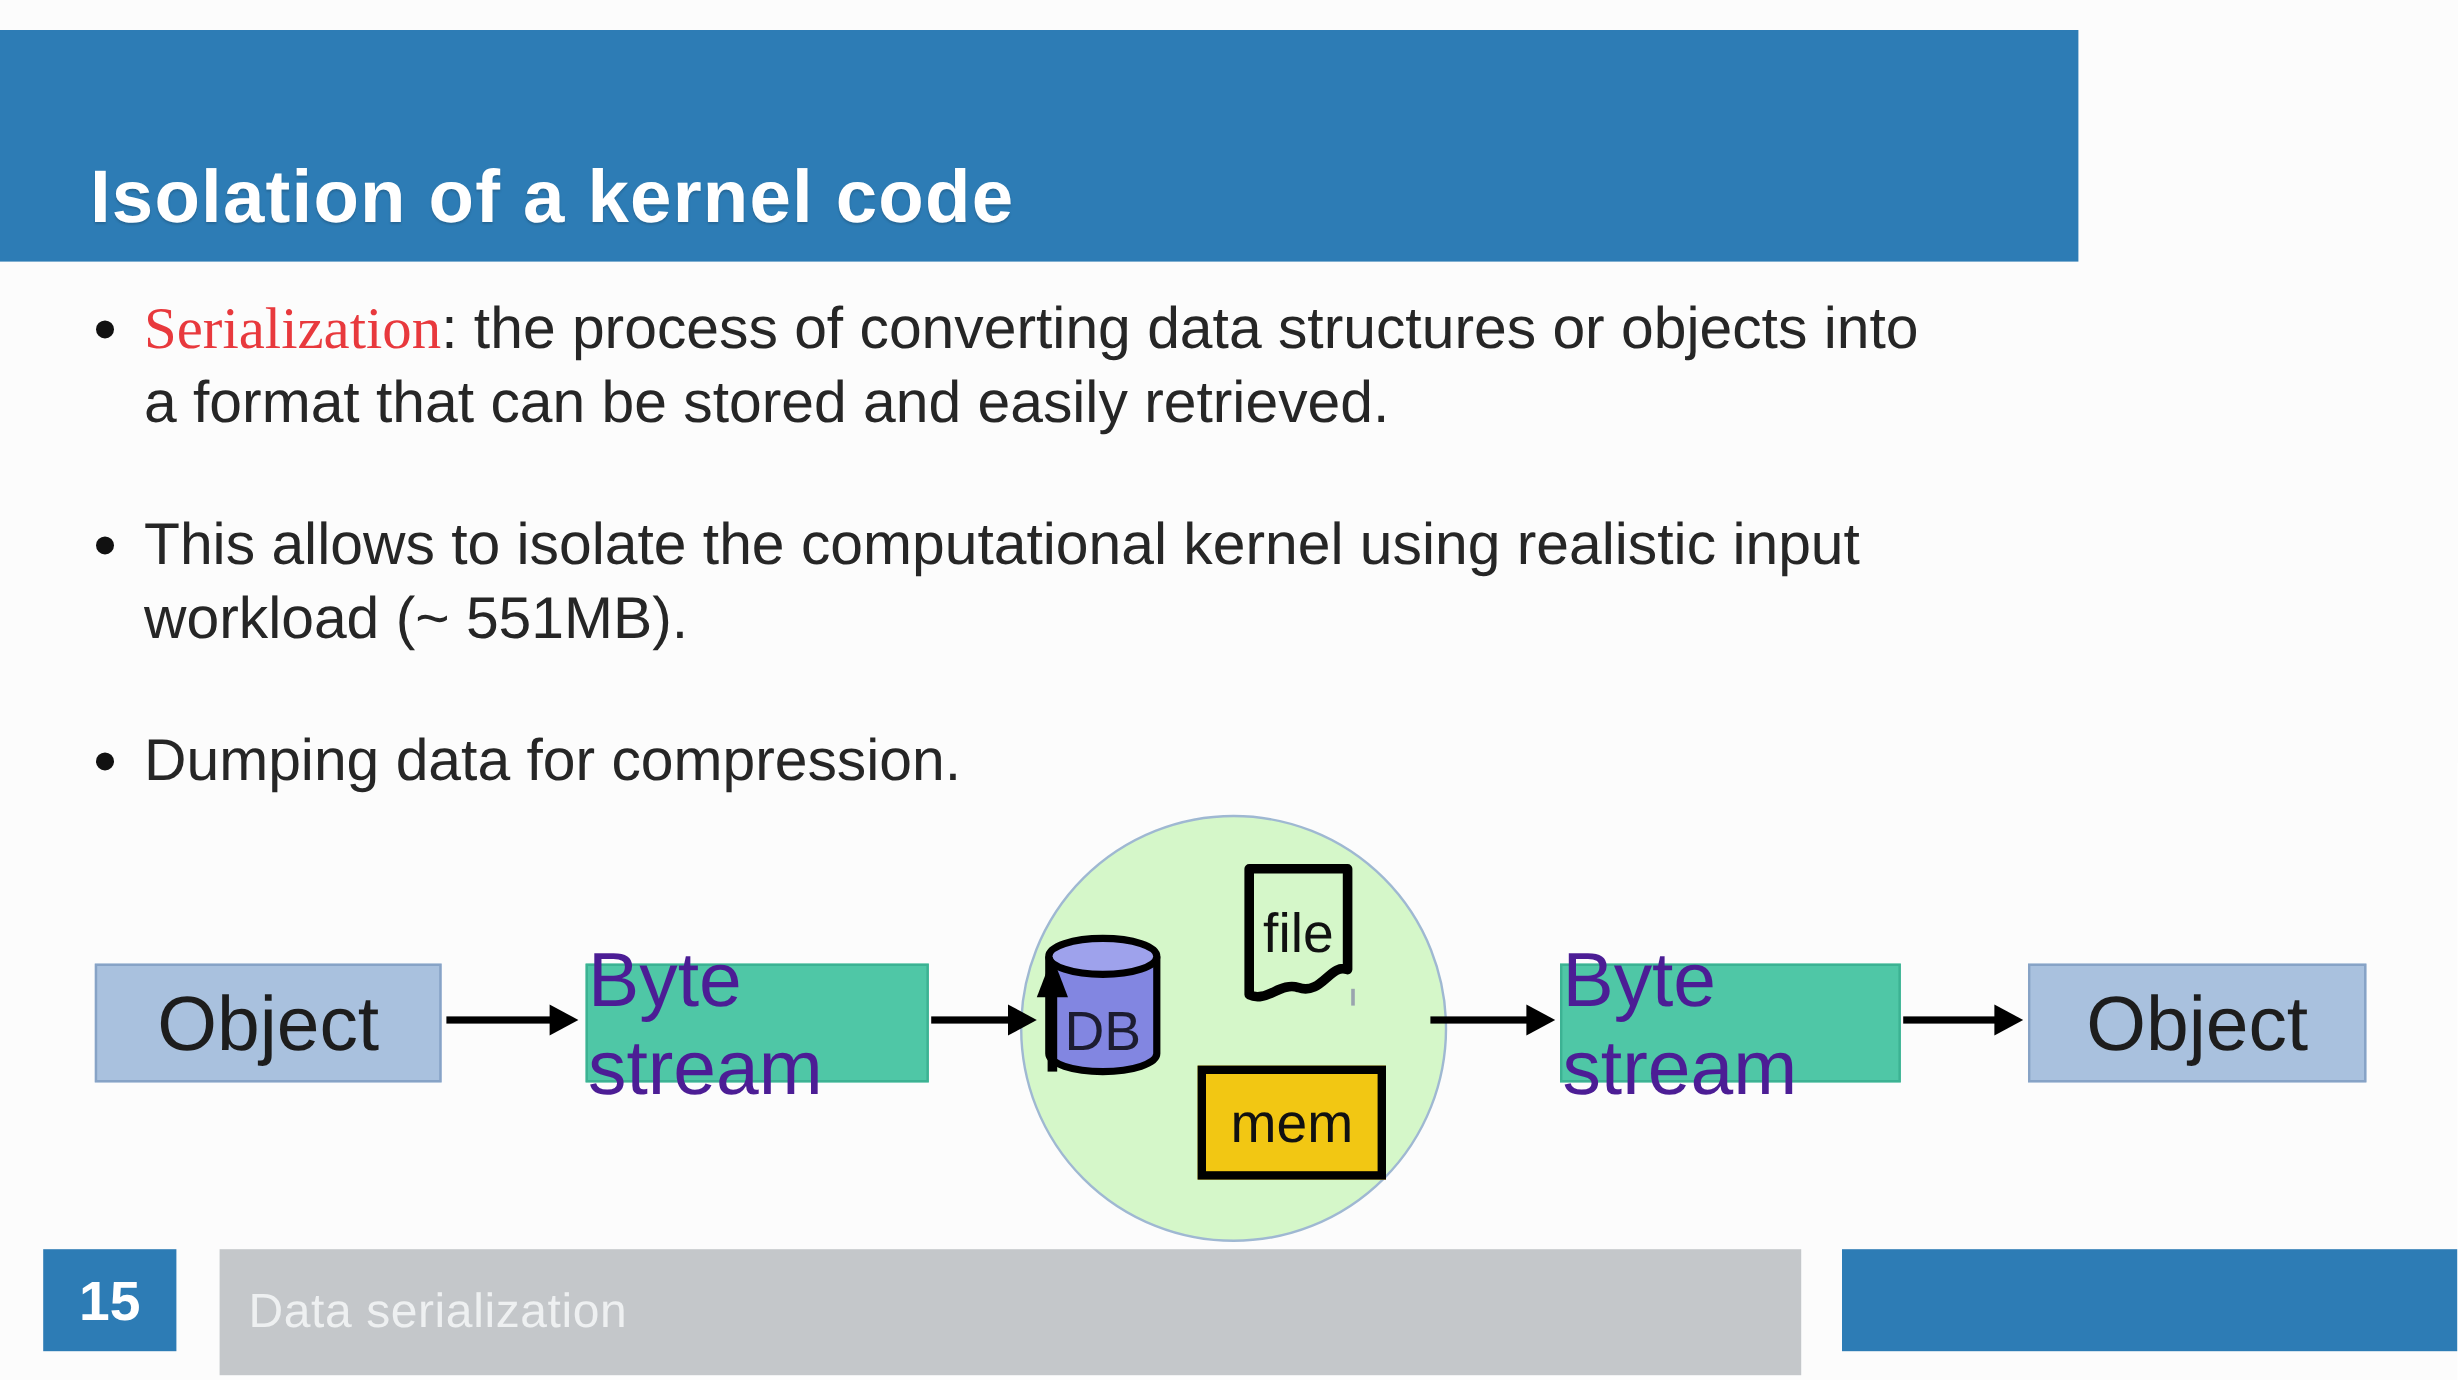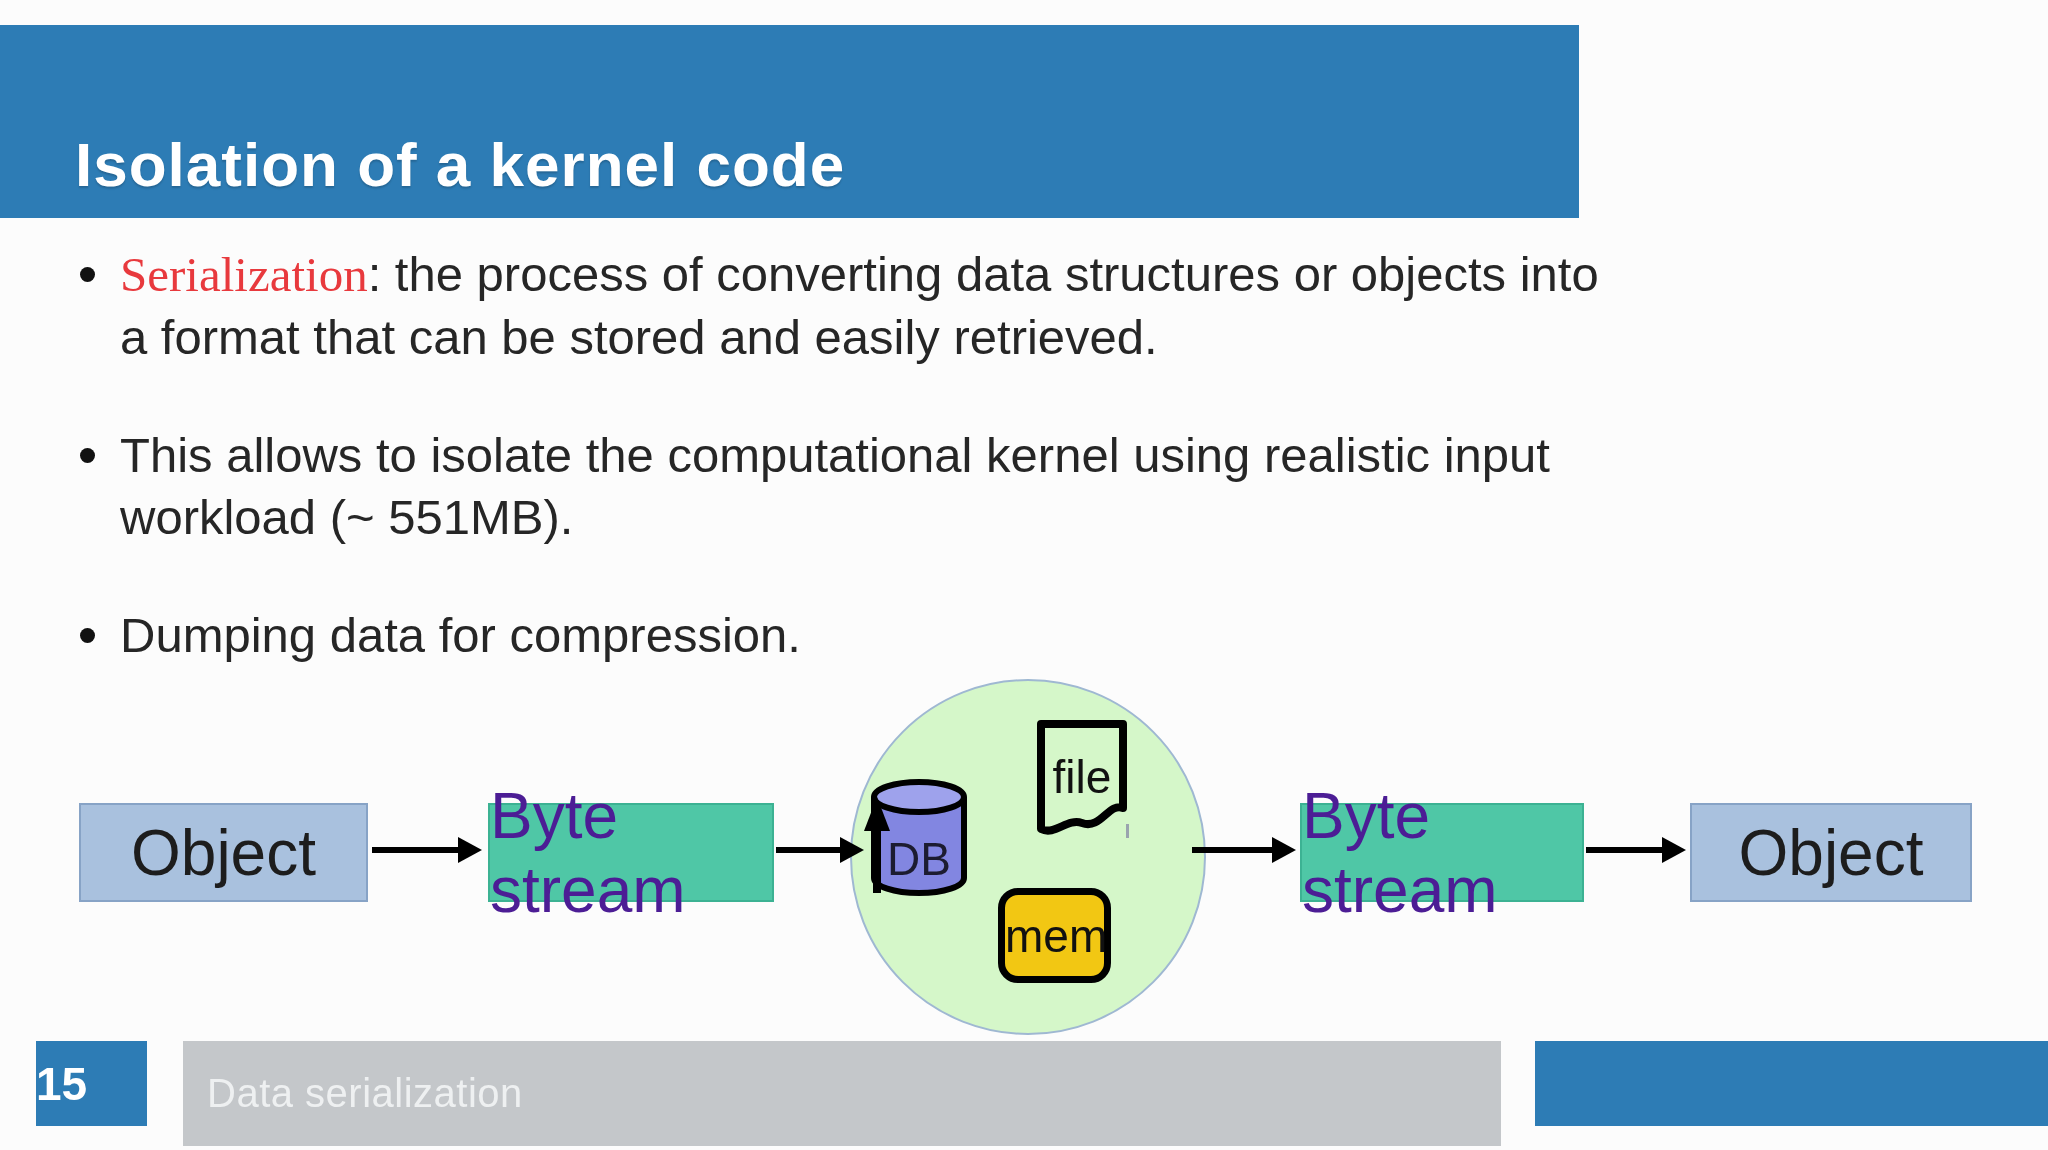--- a/index.html
+++ b/index.html
@@ -4,21 +4,21 @@
 <style>
   html,body{margin:0;padding:0;background:#ffffff;}
   .page{
     position:relative;width:2048px;height:1150px;overflow:hidden;
     background:#fcfcfc;
     font-family:"Liberation Sans","DejaVu Sans",sans-serif;
     color:#262626;
   }
   
   .header{
-    position:absolute;left:0;top:25px;width:1579px;height:193px;
+    position:absolute;left:0;top:25px;width:1732px;height:193px;
     background:var(--accent-blue,#2d7cb5);
     display:flex;align-items:flex-end;
   }
   .header h1{
     margin:0 0 22px 75px;
     font-size:62px;font-weight:700;color:#ffffff;line-height:1;
     letter-spacing:1px;
     text-shadow:0 2px 2px rgba(0,0,0,0.18);
   }
   
@@ -54,31 +54,31 @@
   .a1{left:372px;width:110px;}
   .a2{left:776px;width:88px;}
   .a3{left:1192px;width:104px;}
   .a4{left:1586px;width:100px;}
   .big-circle{
     position:absolute;left:850px;top:679px;width:356px;height:356px;border-radius:50%;
     background:var(--circle-green,#d5f7c9);border:2px solid #9fb8d2;box-sizing:border-box;z-index:1;
   }
   .svg-icon{position:absolute;z-index:2;}
   .mem-box{
-    position:absolute;left:998px;top:888px;width:113px;height:95px;box-sizing:border-box;
-    background:var(--mem-yellow,#f2c713);border:7px solid #000;border-radius:20px;
-    display:flex;align-items:center;
+    position:absolute;left:998px;top:888px;width:157px;height:95px;box-sizing:border-box;
+    background:var(--mem-yellow,#f2c713);border:7px solid #000;border-radius:0;
+    display:flex;align-items:center;justify-content:center;
     font-size:46px;font-weight:300;color:#111;z-index:2;
   }
   .stray-mark{position:absolute;left:1126px;top:824px;width:3px;height:14px;background:#9aa4ae;z-index:2;}
   
   .page-num{
     position:absolute;left:36px;top:1041px;width:111px;height:85px;
     background:var(--accent-blue,#2d7cb5);
-    display:flex;align-items:center;justify-content:flex-start;
+    display:flex;align-items:center;justify-content:center;
     font-size:46px;font-weight:700;color:#ffffff;
   }
   .footer-bar{
     position:absolute;left:183px;top:1041px;width:1318px;height:105px;
     background:var(--footer-gray,#c4c7ca);
     display:flex;align-items:center;
   }
   .footer-bar .label{
     margin-left:24px;font-size:40px;font-weight:300;color:#eef0f1;letter-spacing:0.5px;
   }

